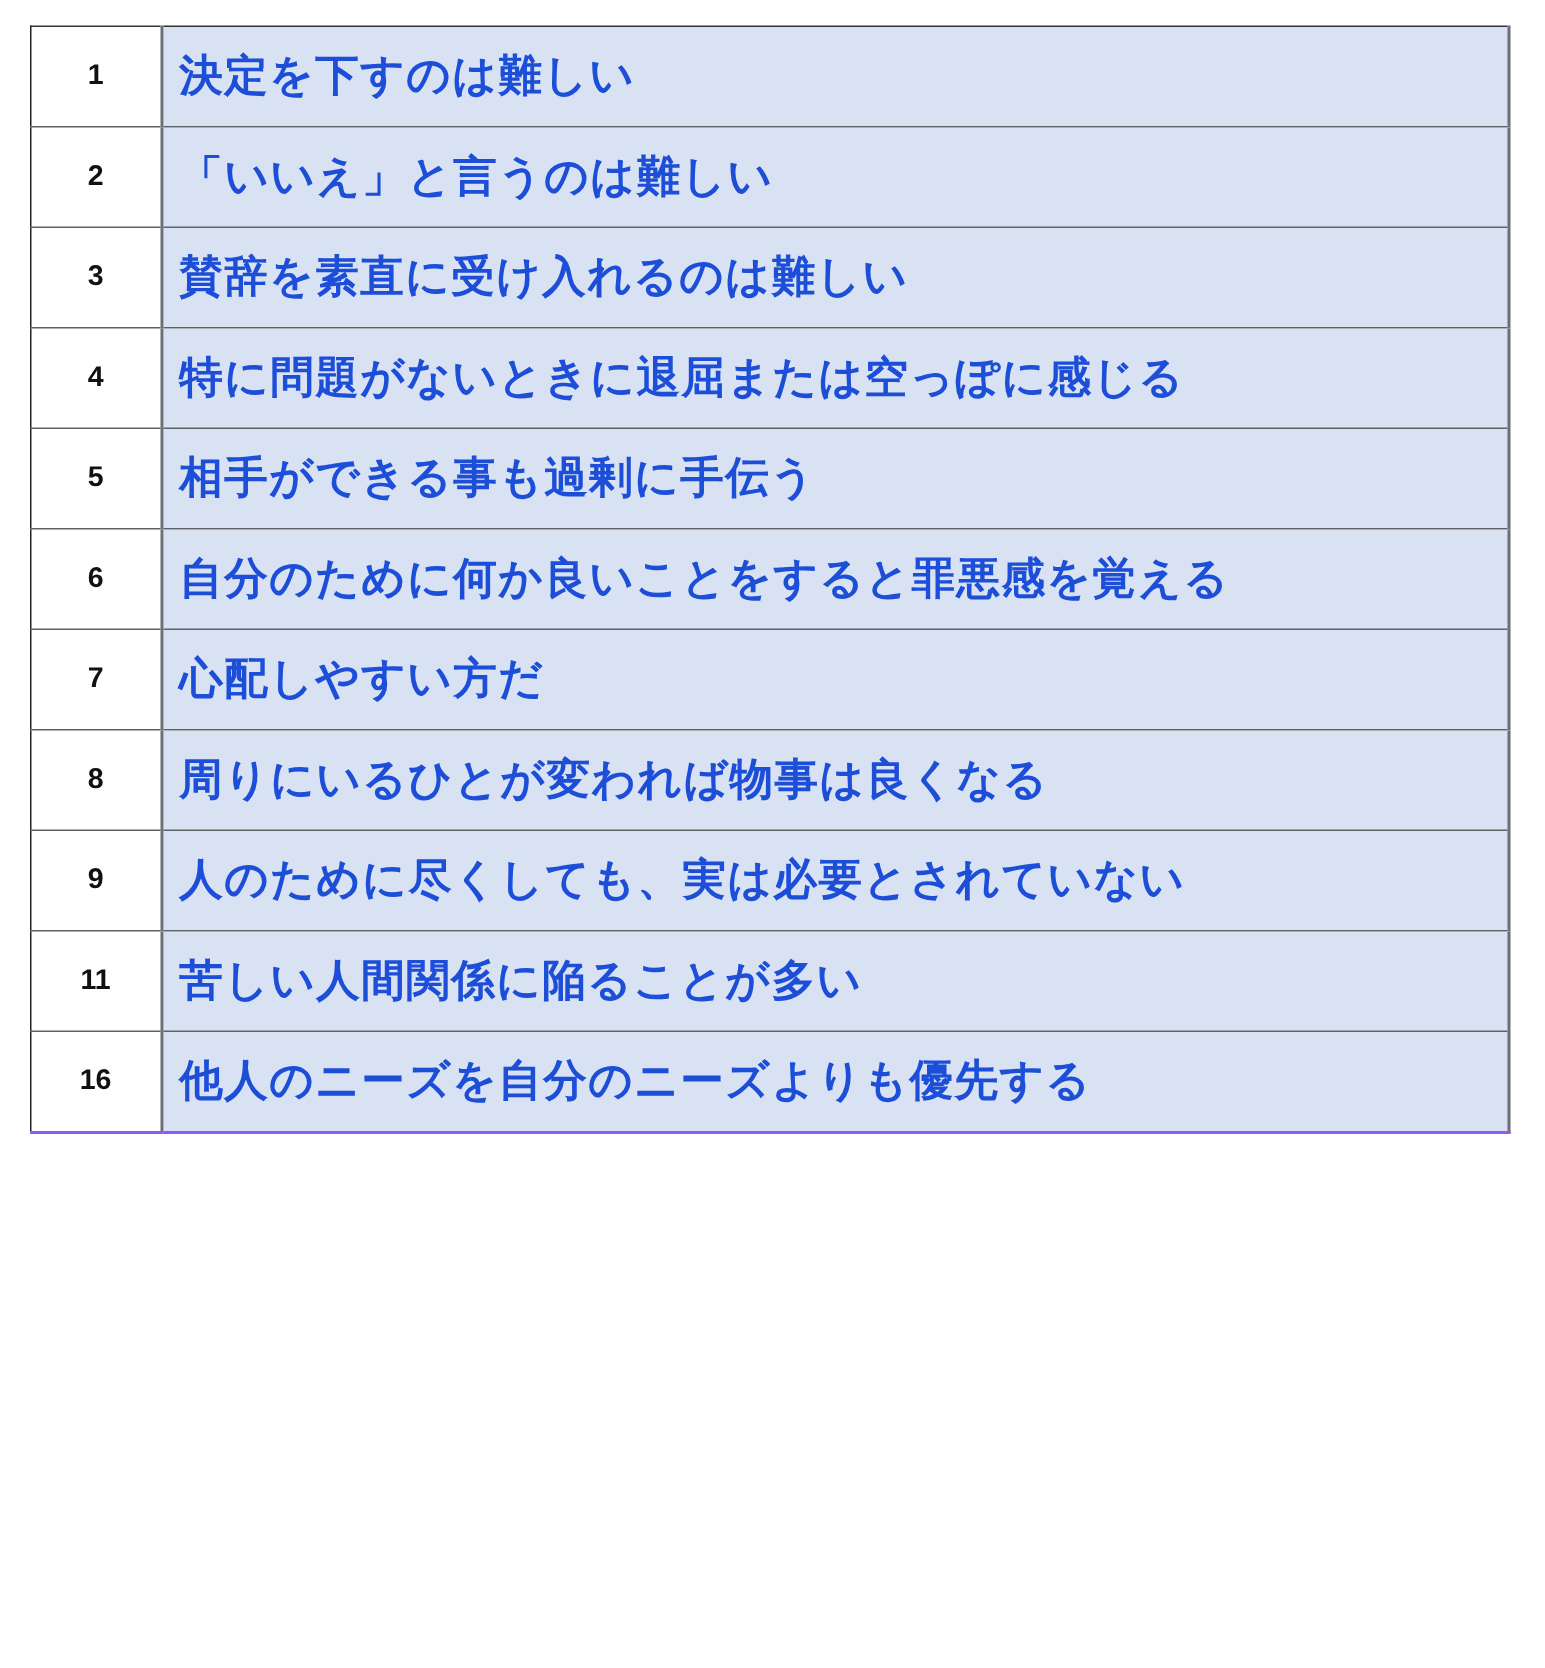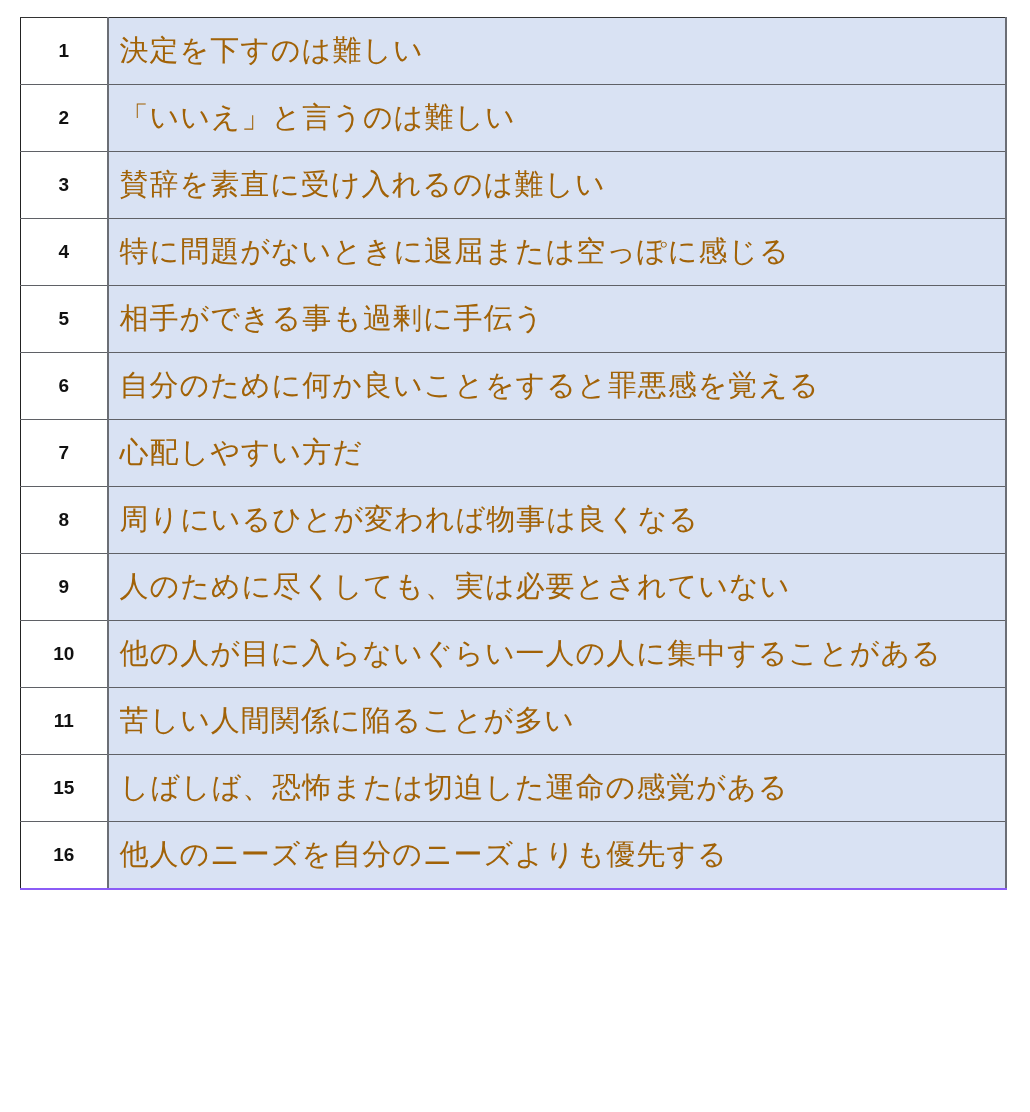--- a/index.html
+++ b/index.html
@@ -38,23 +38,23 @@
       font-family: "Liberation Sans", "DejaVu Sans", sans-serif;
       font-weight: bold;
       font-size: 19px;
       color: #111111;
     }
     td.text {
       background: #d9e2f3;
       border-right: 2px solid #6b6e75;
       padding-left: 11px;
       font-family: "DejaVu Sans", "Liberation Sans", sans-serif;
-      font-weight: normal;
+      font-weight: bold;
       font-size: 29px;
-      color: #a16207;
+      color: #1d4ed8;
       letter-spacing: 1px;
       white-space: nowrap;
       overflow: hidden;
     }
     tr:first-child td { border-top: 1.5px solid #333333; }
     tr:last-child td { border-bottom: 2px solid #8b5cf6; }
   </style>
 </head>
 <body>
 
@@ -95,30 +95,22 @@
       </tr>
       <tr>
         <td class="num">8</td>
         <td class="text">周りにいるひとが変われば物事は良くなる</td>
       </tr>
       <tr>
         <td class="num">9</td>
         <td class="text">人のために尽くしても、実は必要とされていない</td>
       </tr>
       <tr>
-        <td class="num">10</td>
-        <td class="text">他の人が目に入らないぐらい一人の人に集中することがある</td>
-      </tr>
-      <tr>
         <td class="num">11</td>
         <td class="text">苦しい人間関係に陥ることが多い</td>
-      </tr>
-      <tr>
-        <td class="num">15</td>
-        <td class="text">しばしば、恐怖または切迫した運命の感覚がある</td>
       </tr>
       <tr>
         <td class="num">16</td>
         <td class="text">他人のニーズを自分のニーズよりも優先する</td>
       </tr>
     </tbody>
   </table>
 </div>
 
 </body></html>

